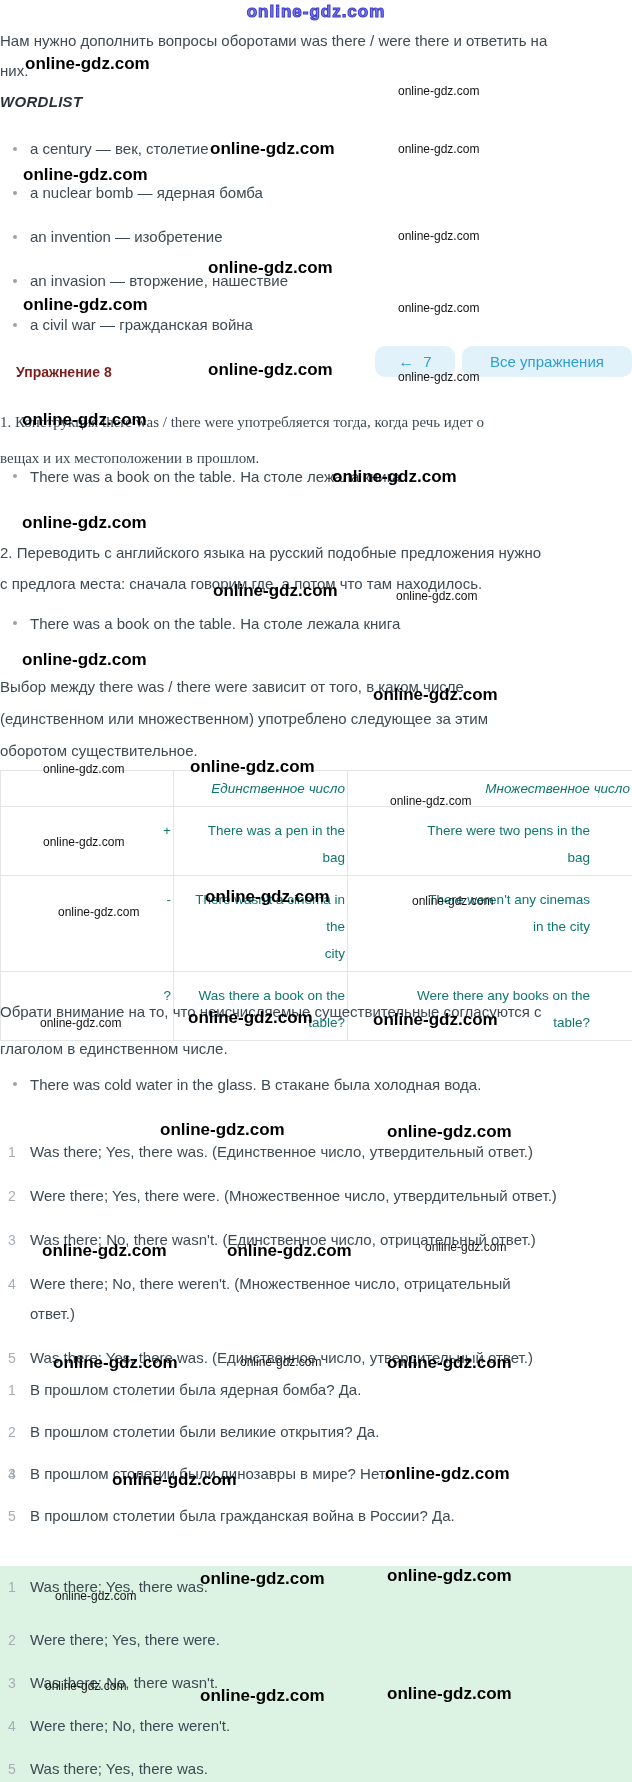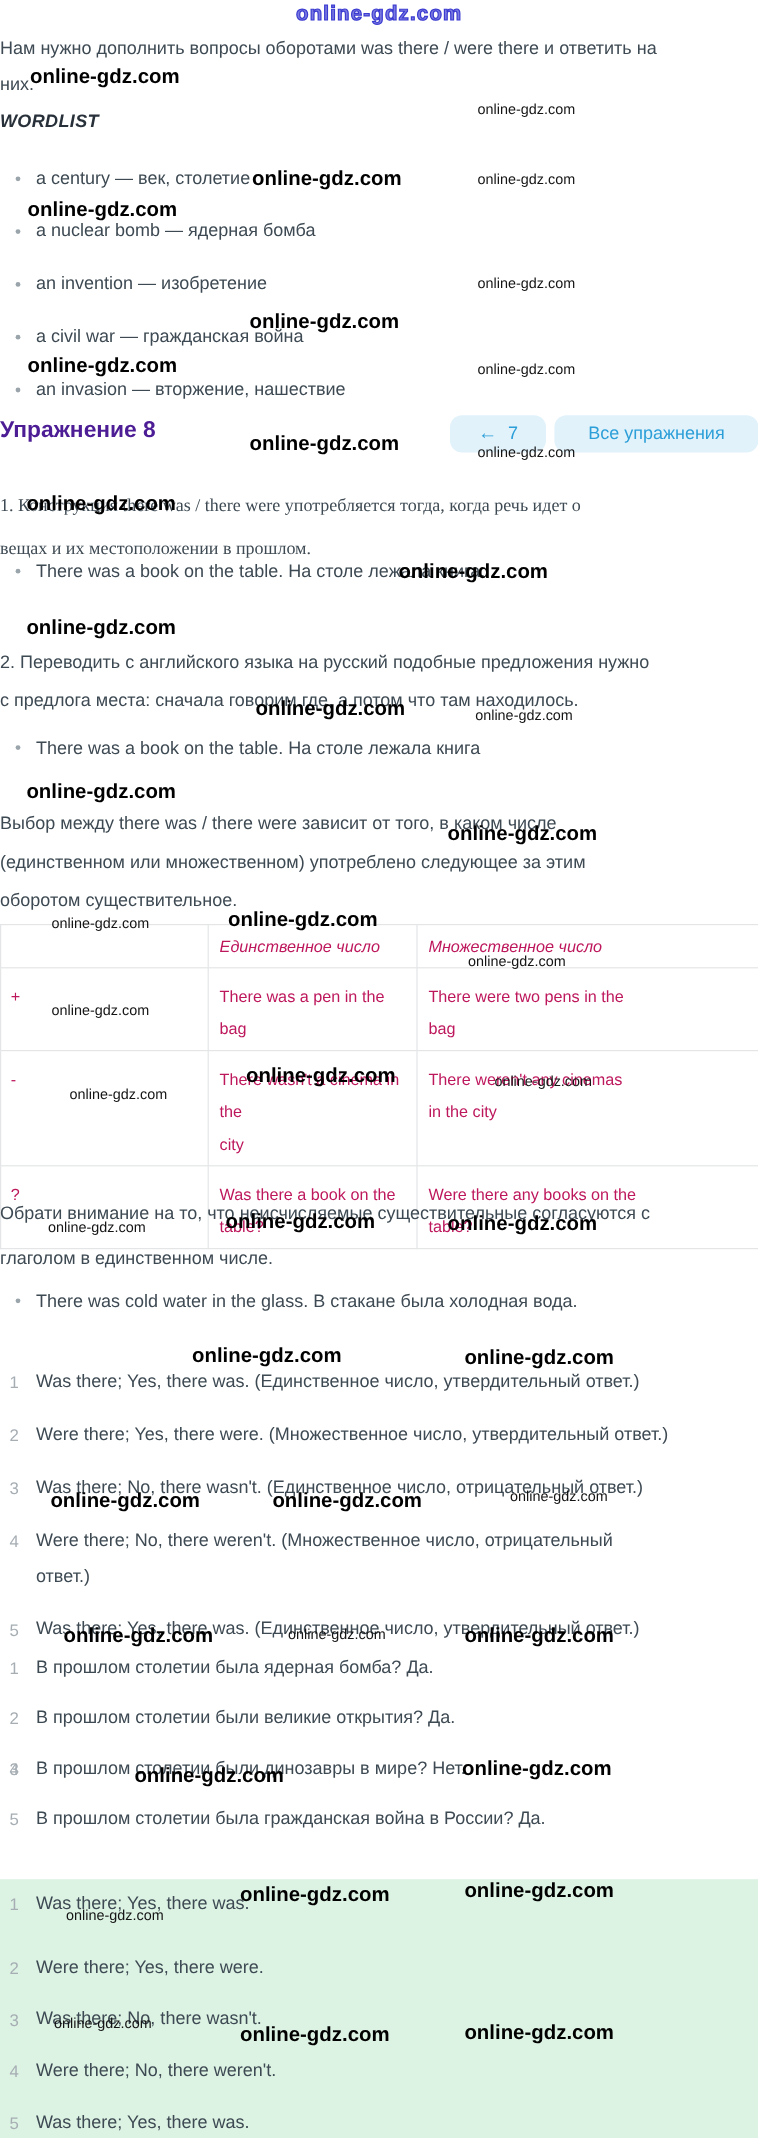--- a/index.html
+++ b/index.html
@@ -48,40 +48,40 @@
     background:#9aa4ab;
   }
   .bullet{
     position:absolute;left:0;right:0;padding-left:30px;margin:0;
     font-size:15px;line-height:18px;
   }
   .ex-header{
     position:absolute;left:0;right:0;height:34px;
   }
   .ex-title{
-    position:absolute;left:0;top:2px;margin:0;
-    font-size:19px;font-weight:700;color:#4c1d95;
+    position:absolute;left:0;top:2px;margin:16px;
+    font-size:14px;font-weight:700;color:#7f1d1d;
   }
   .btn{
     position:absolute;top:0;height:31px;border:none;border-radius:10px;
     background:#e1f2fb;color:#2d9fd8;font-family:"Liberation Sans",sans-serif;
     font-size:15px;display:flex;align-items:center;justify-content:center;
     cursor:pointer;padding:0;
   }
   .btn-prev{left:375px;width:80px;}
   .btn-prev .arrow{margin-right:9px;font-size:16px;}
   .btn-all{left:462px;width:170px;}
   table.gram{
     position:absolute;left:0;top:770px;width:632px;
     border-collapse:collapse;table-layout:fixed;
     font-size:13.5px;
   }
   table.gram td,table.gram th{
-    border:1px solid #e3e5e7;vertical-align:top;text-align:left;
-    font-weight:400;color:#be185d;line-height:27px;white-space:pre-line;
+    border:1px solid #e3e5e7;vertical-align:top;text-align:right;
+    font-weight:400;color:#0f766e;line-height:27px;white-space:pre-line;
   }
   .col-sign{width:173px;}
   .col-sing{width:174px;}
   .col-plur{width:285px;}
   table.gram th{font-style:italic;padding:4px 2px 4px 9px;height:26px;}
   table.gram td{padding:10px 2px 4px 9px;}
   table.gram td.sign{padding-left:8px;}
   table.gram td.plur{padding-right:42px;}
   tr.r1 td{height:43px;}
   tr.r2 td{height:42px;}
@@ -157,22 +157,22 @@
   <span class="wm" style="left:387px;top:1684px;">online-gdz.com</span>
 
   <p class="para" style="top:26px;line-height:30px;">Нам нужно дополнить вопросы оборотами was there / were there и ответить на
 них.</p>
 
   <h3 class="wordlist-title" style="top:93px;font-style:italic;">WORDLIST</h3>
   <ul class="wordlist" style="top:141px;">
     <li><span class="dot"></span><span>a century — век, столетие</span></li>
     <li><span class="dot"></span><span>a nuclear bomb — ядерная бомба</span></li>
     <li><span class="dot"></span><span>an invention — изобретение</span></li>
+    <li><span class="dot"></span><span>an invasion — вторжение, нашествие</span></li>
     <li><span class="dot"></span><span>a civil war — гражданская война</span></li>
-    <li><span class="dot"></span><span>an invasion — вторжение, нашествие</span></li>
   </ul>
 
   <div class="ex-header" style="top:346px;">
     <h2 class="ex-title">Упражнение 8</h2>
     <button class="btn btn-prev">
       <span class="arrow">←</span>
       <span>7</span>
     </button>
     <button class="btn btn-all">
       <span>Все упражнения</span>

